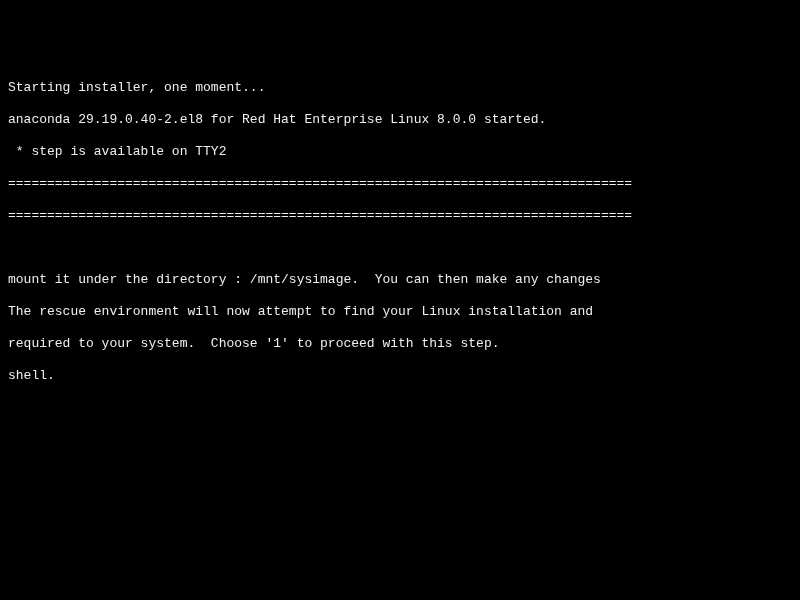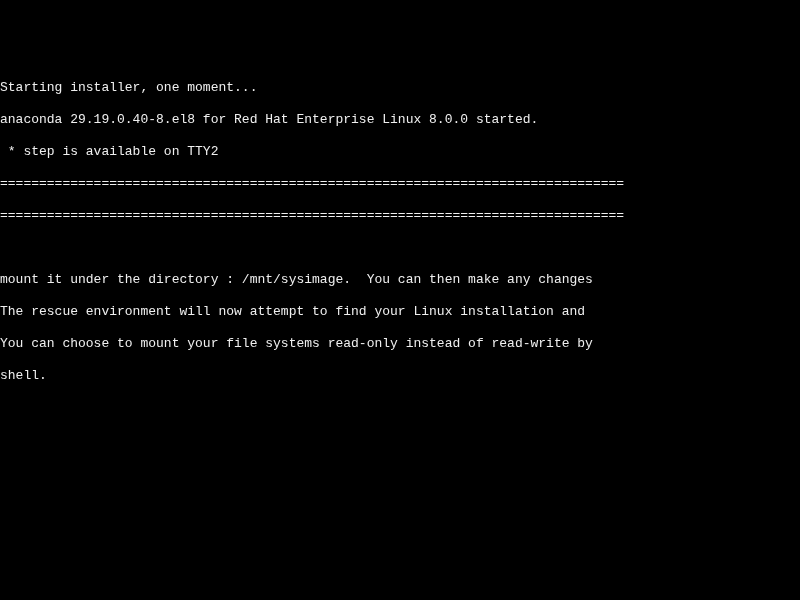--- a/index.html
+++ b/index.html
@@ -16,37 +16,38 @@
       width: 800px;
       height: 600px;
       overflow: hidden;
       white-space: pre;
     }
     .terminal {
       padding: 0;
     }
     .line {
       height: 16px;
+      padding-left: 8px;
     }
   </style>
 </head>
 <body>
 
 
 
 <div class="terminal">
 <div class="line">Starting installer, one moment...</div>
-<div class="line">anaconda 29.19.0.40-8.el8 for Red Hat Enterprise Linux 8.0.0 started.</div>
+<div class="line">anaconda 29.19.0.40-2.el8 for Red Hat Enterprise Linux 8.0.0 started.</div>
 <div class="line"> * step is available on TTY2</div>
 <div class="line">================================================================================</div>
 <div class="line">================================================================================</div>
 <div class="line"></div>
 <div class="line">mount it under the directory : /mnt/sysimage.  You can then make any changes</div>
 <div class="line">The rescue environment will now attempt to find your Linux installation and</div>
-<div class="line">You can choose to mount your file systems read-only instead of read-write by</div>
+<div class="line">required to your system.  Choose '1' to proceed with this step.</div>
 <div class="line">shell.</div>
 <div class="line"></div>
 
 
 
 
 
 
 
 

